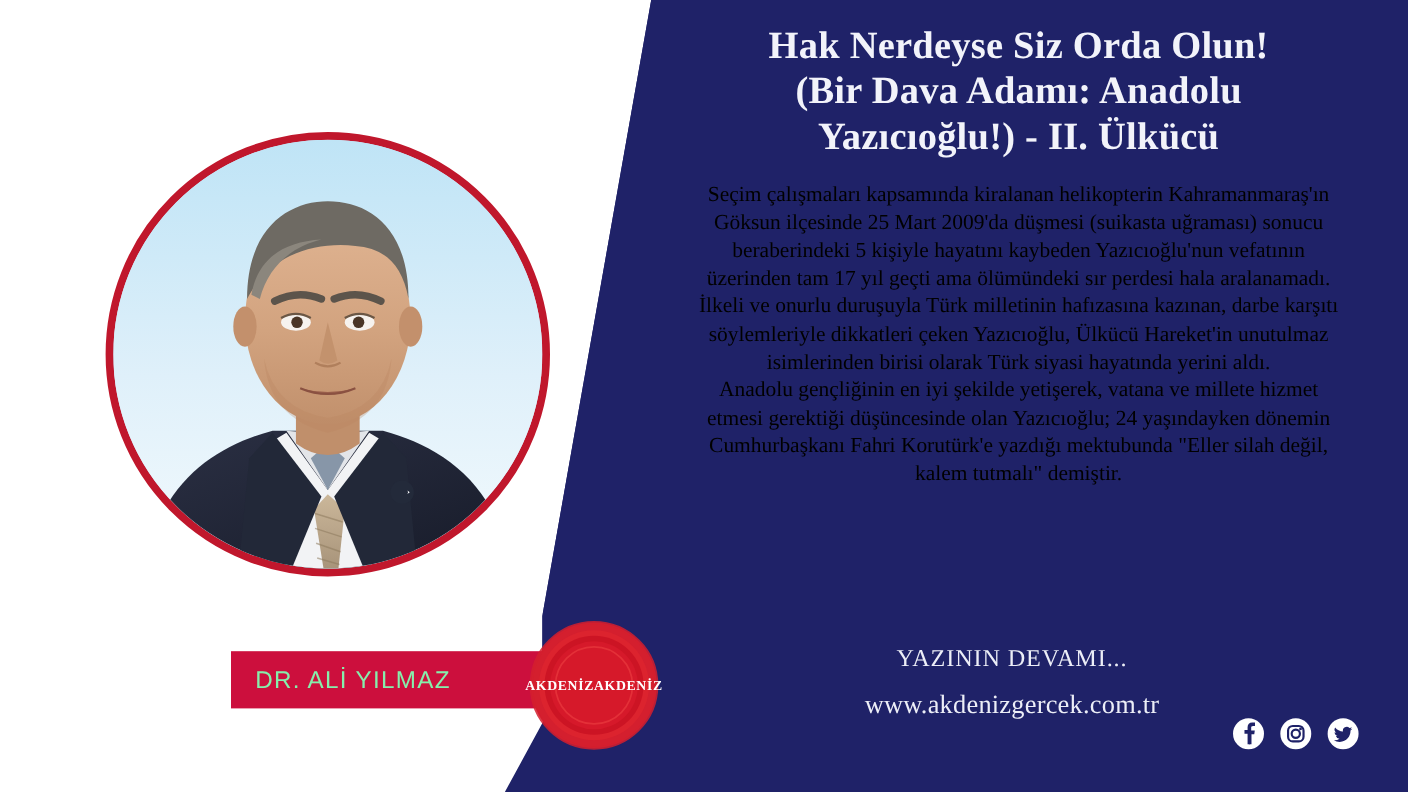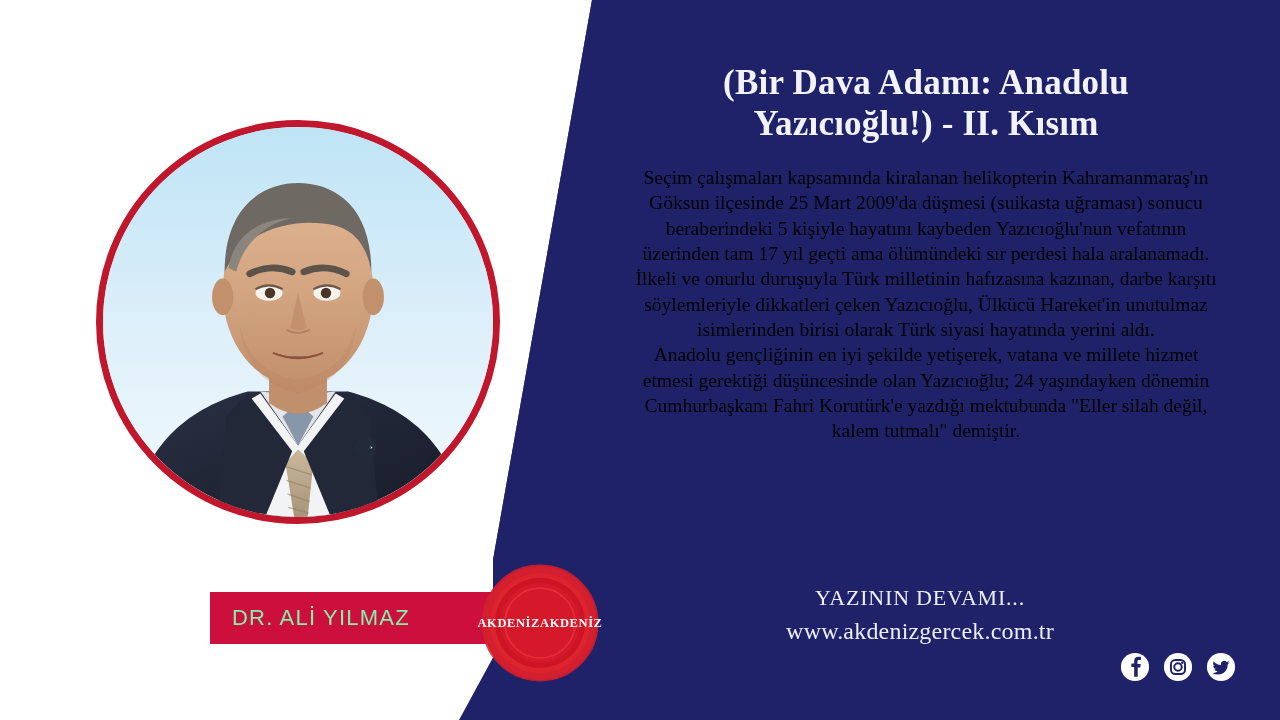--- a/index.html
+++ b/index.html
@@ -95,21 +95,21 @@
   }
   .para1{margin-top:20px;}
   .para2{}
 
   .footer{
     position:absolute;left:0;top:585px;width:640px;text-align:center;
     font-family:"Liberation Serif", serif;
     color:#eceef7;
   }
   .footer .devami{font-size:22px;letter-spacing:.8px;}
-  .footer .site{font-size:24px;margin-top:7px;letter-spacing:.2px;}
+  .footer .site{font-size:24px;margin-top:17px;letter-spacing:.2px;}
 
   
   .social{
     position:absolute;left:1120px;top:652px;
     display:flex;gap:13px;align-items:center;
   }
   .social .ico{width:30px;height:30px;display:block;}
 </style>
 </head>
 <body>
@@ -220,23 +220,23 @@
     </svg>
     <div class="seal-text">
       <span>AKDENİZ</span>
       <span>AKDENİZ</span>
     </div>
   </div>
 
   <div class="content">
 
     <h1 class="title">
-      <br>
+      <span>Hak Nerdeyse Siz Orda Olun!</span><br>
       <span>(Bir Dava Adamı: Anadolu</span><br>
-      <span>Yazıcıoğlu!) - II. Kısım</span>
+      <span>Yazıcıoğlu!) - II. Ülkücü</span>
     </h1>
 
     <p class="body-text para1">Seçim çalışmaları kapsamında kiralanan helikopterin Kahramanmaraş'ın Göksun ilçesinde 25 Mart 2009'da düşmesi (suikasta uğraması) sonucu beraberindeki 5 kişiyle hayatını kaybeden Yazıcıoğlu'nun vefatının üzerinden tam 17 yıl geçti ama ölümündeki sır perdesi hala aralanamadı. İlkeli ve onurlu duruşuyla Türk milletinin hafızasına kazınan, darbe karşıtı söylemleriyle dikkatleri çeken Yazıcıoğlu, Ülkücü Hareket'in unutulmaz isimlerinden birisi olarak Türk siyasi hayatında yerini aldı.</p>
     <p class="body-text para2">Anadolu gençliğinin en iyi şekilde yetişerek, vatana ve millete hizmet etmesi gerektiği düşüncesinde olan Yazıcıoğlu; 24 yaşındayken dönemin Cumhurbaşkanı Fahri Korutürk'e yazdığı mektubunda "Eller silah değil, kalem tutmalı" demiştir.</p>
 
     <div class="footer">
       <div class="devami">YAZININ DEVAMI...</div>
       <div class="site">www.akdenizgercek.com.tr</div>
     </div>
   </div>

